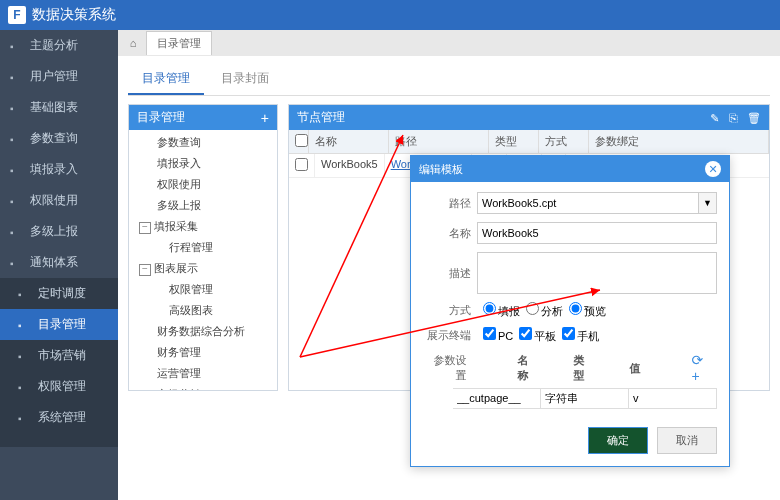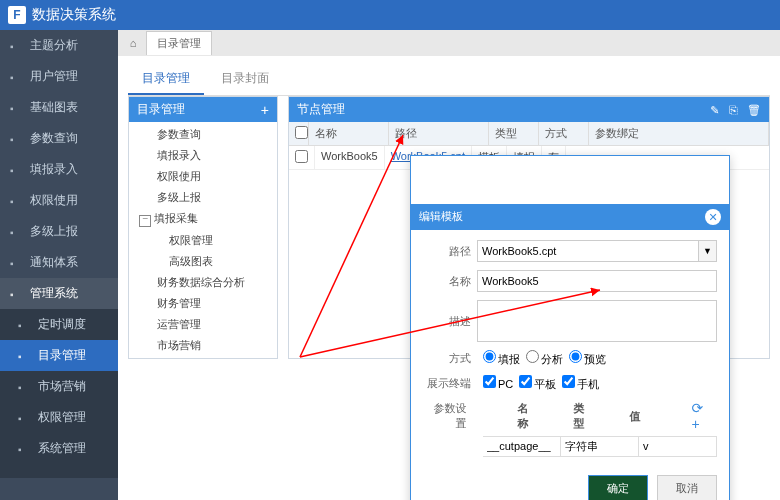--- a/index.html
+++ b/index.html
@@ -12,43 +12,43 @@
 .sidebar-item.sub { background: #2f3a48; padding-left: 18px; }
 .sidebar-item.active { background: #2d6cc0; color: #fff; }
 .sidebar-item.section { background: #4a5666; color: #fff; }
 .sb-icon { width: 14px; height: 14px; margin-right: 6px; display: inline-block; opacity: 0.8; }
 .sb-icon::before { content: "▪"; font-size: 10px; }
 .main { position: absolute; left: 118px; top: 30px; right: 0; bottom: 0; background: #fff; }
 .breadcrumb { height: 26px; background: #e8e8e8; display: flex; align-items: center; font-size: 11px; color: #666; padding: 0 6px; }
 .bc-home { width: 18px; height: 18px; display: inline-flex; align-items: center; justify-content: center; margin-right: 4px; }
 .bc-tab { padding: 4px 10px; background: #fff; border: 1px solid #ccc; border-bottom: none; }
 .content { padding: 8px 10px; font-size: 12px; }
-.tabs { border-bottom: 1px solid #ddd; margin-bottom: 0; }
+.tabs { border-bottom: 1px solid #ddd; margin-bottom: 8px; }
 .tab { display: inline-block; padding: 6px 14px; cursor: pointer; color: #888; }
 .tab.active { color: #2d6cc0; border-bottom: 2px solid #2d6cc0; }
 .panels { display: flex; gap: 10px; }
 .panel-tree { width: 150px; border: 1px solid #cfd8e2; }
 .panel-head { background: #3b8de0; color: #fff; padding: 4px 8px; display: flex; justify-content: space-between; align-items: center; font-size: 12px; }
 .panel-head .plus { font-size: 14px; cursor: pointer; }
 .tree { font-size: 11px; color: #444; padding: 2px 0; max-height: 260px; overflow: hidden; }
 .tree-item { padding: 3px 6px 3px 18px; white-space: nowrap; cursor: pointer; }
-.tree-item.exp { padding-left: 10px; font-family: Liberation Mono, monospace; }
+.tree-item.exp { padding-left: 10px; }
 .tree-item.exp::before { content: "−"; display: inline-block; width: 10px; height: 10px; border: 1px solid #888; line-height: 8px; text-align: center; font-size: 10px; margin-right: 3px; color: #888; background: #fff; }
 .tree-item.sub { padding-left: 28px; }
 .tree-item.sub2 { padding-left: 40px; }
 .panel-table { flex: 1; border: 1px solid #cfd8e2; }
 .panel-table .panel-head .tools span { margin-left: 6px; cursor: pointer; font-size: 11px; }
 .thead { display: flex; background: #eef3f8; font-size: 11px; color: #555; border-bottom: 1px solid #ddd; }
 .th { padding: 4px 6px; border-right: 1px solid #ddd; }
 .th.c0 { width: 20px; } .th.c1 { width: 80px; } .th.c2 { width: 100px; } .th.c3 { width: 50px; } .th.c4 { width: 50px; } .th.c5 { flex: 1; }
 .trow { display: flex; font-size: 11px; color: #444; border-bottom: 1px solid #eee; }
 .td { padding: 4px 6px; border-right: 1px solid #eee; }
 .link { color: #2d6cc0; text-decoration: underline; cursor: pointer; }
 .dialog { position: absolute; left: 410px; top: 155px; width: 320px; background: #fff; border: 1px solid #3b8de0; box-shadow: 0 2px 10px rgba(0,0,0,0.2); font-size: 11px; z-index: 10; }
-.dlg-head { background: #3b8de0; color: #fff; padding: 5px 8px; display: flex; justify-content: space-between; align-items: flex-start; margin-top: 48px; }
+.dlg-head { background: #3b8de0; color: #fff; padding: 5px 8px; display: flex; justify-content: space-between; align-items: center; }
 .dlg-close { width: 16px; height: 16px; border-radius: 50%; background: #fff; color: #3b8de0; display: inline-flex; align-items: center; justify-content: center; font-size: 11px; cursor: pointer; }
 .dlg-body { padding: 10px 12px; }
 .frow { display: flex; align-items: center; margin-bottom: 8px; }
 .flabel { width: 48px; text-align: right; color: #666; margin-right: 6px; }
 .finput { flex: 1; border: 1px solid #ccc; padding: 3px 4px; font-size: 11px; height: 22px; }
 .ftextarea { flex: 1; border: 1px solid #ccc; padding: 3px 4px; font-size: 11px; height: 42px; resize: none; }
 .fcheck { margin: 0 2px 0 6px; }
 .dropdown-btn { width: 18px; height: 22px; border: 1px solid #ccc; border-left: none; background: #f5f5f5; display: inline-flex; align-items: center; justify-content: center; font-size: 9px; cursor: pointer; }
 .param-head { display: flex; align-items: center; margin: 6px 0 4px; gap: 45px; }
 .param-head .pcol { flex: 1; text-align: center; color: #555; font-weight: bold; }
@@ -100,24 +100,20 @@
       </div>
       <div class="sidebar-item primary">
         <span class="sb-icon"></span>
         <span>多级上报</span>
       </div>
       <div class="sidebar-item primary">
         <span class="sb-icon"></span>
         <span>通知体系</span>
       </div>
     </div>
-  <div class="sidebar-item section">
-    <span class="sb-icon"></span>
-    <span>管理系统</span>
-  </div>
   <div id="sb-subs">
       <div class="sidebar-item sub">
         <span class="sb-icon"></span>
         <span>定时调度</span>
       </div>
       <div class="sidebar-item sub active">
         <span class="sb-icon"></span>
         <span>目录管理</span>
       </div>
       <div class="sidebar-item sub">
@@ -151,20 +147,22 @@
         <div class="panel-head">
           <span>目录管理</span>
           <span class="plus">+</span>
         </div>
         <div class="tree" id="tree">
             <div class="tree-item sub">参数查询</div>
             <div class="tree-item sub">填报录入</div>
             <div class="tree-item sub">权限使用</div>
             <div class="tree-item sub">多级上报</div>
             <div class="tree-item exp">填报采集</div>
+            <div class="tree-item sub2">行程管理</div>
+            <div class="tree-item exp">图表展示</div>
             <div class="tree-item sub2">权限管理</div>
             <div class="tree-item sub2">高级图表</div>
             <div class="tree-item sub">财务数据综合分析</div>
             <div class="tree-item sub">财务管理</div>
             <div class="tree-item sub">运营管理</div>
             <div class="tree-item sub">市场营销</div>
           </div>
       </div>
       <div class="panel-table">
         <div class="panel-head">
@@ -226,21 +224,21 @@
     <div class="param-head">
       <span class="flabel">参数设置</span>
       <span class="pcol">名称</span>
       <span class="pcol">类型</span>
       <span class="pcol">值</span>
       <span class="icons">
         <span>⟳</span>
         <span>+</span>
       </span>
     </div>
-    <div class="param-row" style="margin-left:60px">
+    <div class="param-row" style="margin-left:30px">
       <div class="pcell"><input value="__cutpage__" style=""></div>
       <div class="pcell"><input value="字符串" style=""></div>
       <div class="pcell"><input value="v" style=""></div>
     </div>
   </div>
   <div class="dlg-foot">
     <span class="btn primary">确定</span>
     <span class="btn default">取消</span>
   </div>
 </div>

